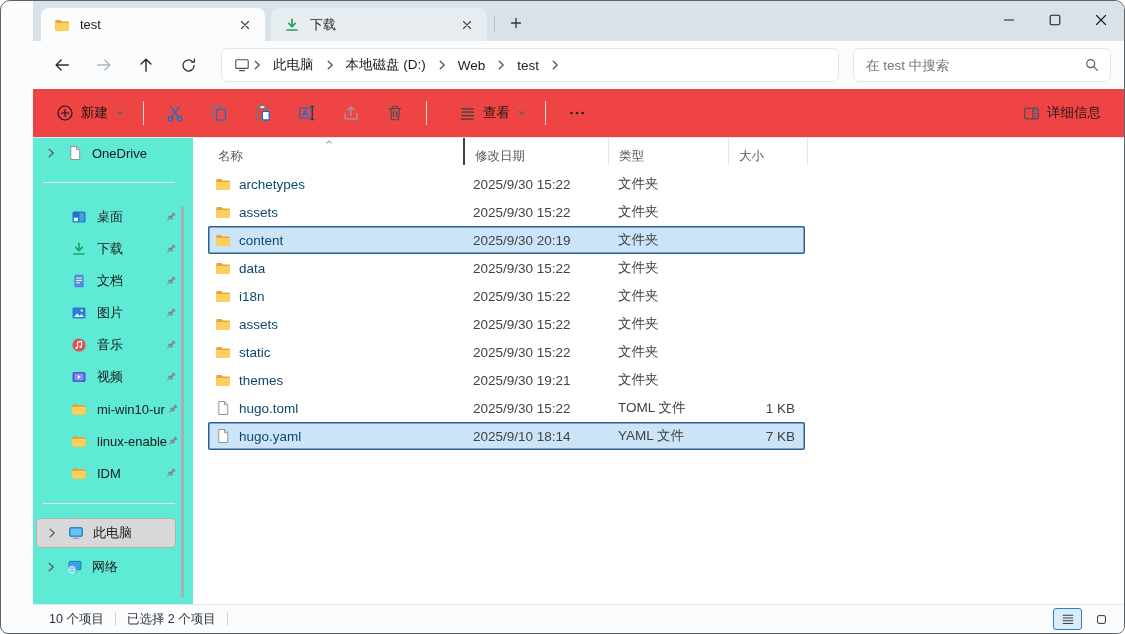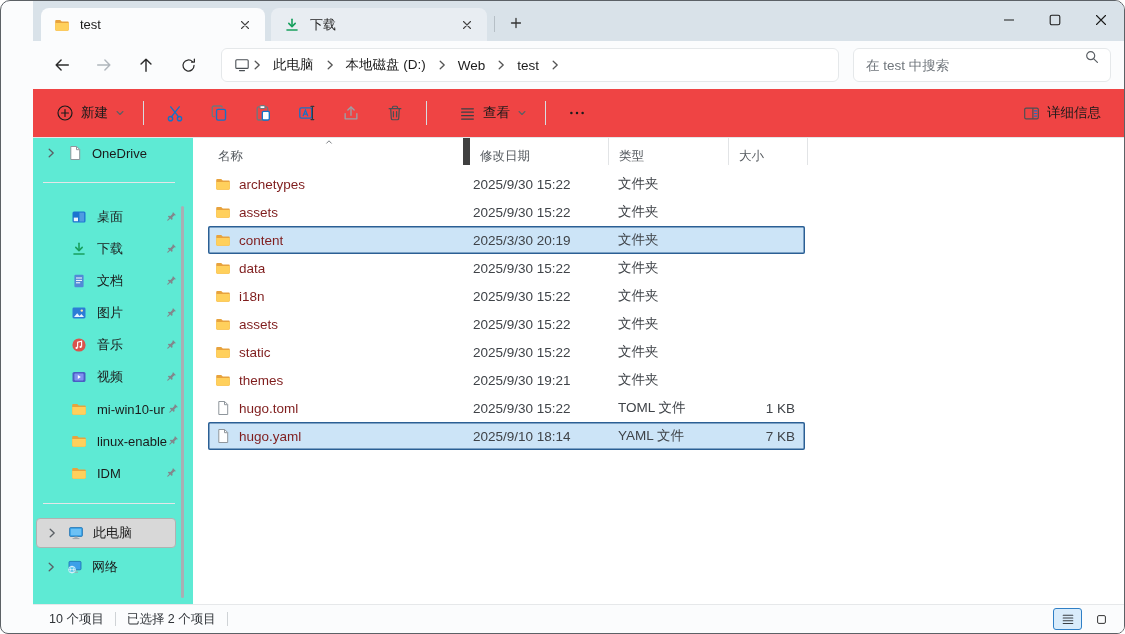--- a/index.html
+++ b/index.html
@@ -27,21 +27,21 @@
 
   
   .navbar { height:48px; background:#fbfcfd; display:flex; align-items:center; padding:0 13px 0 8px; flex:none; }
   .navbtn { width:42px; height:36px; display:flex; align-items:center; justify-content:center; border-radius:5px; color:#2c2c2c; }
   .navbtn.disabled { color:#b0b6bc; }
   .addressbar { flex:1; height:34px; margin-left:12px; background:#fff; border:1px solid #e5e8ea;
                 border-radius:6px; display:flex; align-items:center; padding:0 6px 0 12px; overflow:hidden; }
   .crumb { font-size:13.5px; padding:3px 9px; border-radius:4px; white-space:nowrap; }
   .crumb-chev { color:#555; margin:0 1px; }
   .searchbox { width:258px; height:34px; margin-left:14px; background:#fff; border:1px solid #e5e8ea;
-               border-radius:6px; display:flex; padding:0 10px 0 12px; }
+               border-radius:6px; display:flex; align-items:center; padding:0 10px 0 12px; }
   .searchbox input { border:none; outline:none; flex:1; font-size:13.5px; font-family:inherit; color:#1b1b1b; background:transparent; }
   .searchbox input::placeholder { color:#6f7娱6; color:#70767c; }
 
   
   .toolbar { height:49px; background:#ef4444; border-bottom:1px solid #e3e6e8;
              display:flex; align-items:center; padding:0 14px; flex:none; }
   .tbtn { display:flex; align-items:center; gap:7px; height:36px; padding:0 9px; border-radius:5px; font-size:13.5px; }
   .tbtn-icon { width:44px; height:36px; display:flex; align-items:center; justify-content:center; border-radius:5px; }
   .tb-sep { width:1px; height:24px; background:#d8dce0; margin:0 9px; }
   .tb-right { margin-left:auto; }
@@ -58,29 +58,29 @@
   .pin-row .slabel { margin-left:10px; white-space:nowrap; overflow:hidden; flex:1; }
   .pin-row .pin { margin:0 16px 0 4px; }
   .side-row.selected { background:#d8d8d8; border:1px solid #b1b1b1; margin:0 17px 0 3px; padding-left:9px; }
   .side-scroll { position:absolute; right:9px; top:68px; bottom:6px; width:3px; background:#a9aeb3; border-radius:2px; }
 
   
   .filepane { flex:1; padding-left:15px; overflow:hidden; }
   .lheader { display:flex; height:27px; align-items:center; font-size:12.5px; color:#54595e; }
   .hcell { height:100%; display:flex; align-items:flex-end; padding-left:10px; position:relative; }
   .hcell.c-name { width:255px; }
-  .hcell.c-date { width:145px; border-left:7px solid #404040; }
+  .hcell.c-date { width:145px; border-left:2px solid #404040; }
   .hcell.c-type { width:120px; border-left:1px solid #e2e4e6; }
   .hcell.c-size { width:80px;  border-left:1px solid #e2e4e6; border-right:1px solid #e2e4e6; }
   .sort-caret { position:absolute; top:0; left:116px; color:#5a5f64; }
   .rows { margin-top:5px; }
   .frow { width:597px; height:28px; display:flex; align-items:center; font-size:13.5px; border-radius:2px; }
   .frow.selected { background:#cce4f7; box-shadow:inset 0 0 0 1.5px #2b5f94; }
   .fcell { display:flex; align-items:center; height:100%; }
-  .fc-name { width:255px; padding-left:7px; gap:8px; color:#7f1d1d; }
+  .fc-name { width:255px; padding-left:7px; gap:8px; color:#0c4a6e; }
   .fc-name span { white-space:nowrap; overflow:hidden; }
   .fc-date { width:145px; padding-left:10px; color:#3f4348; }
   .fc-type { width:120px; padding-left:10px; color:#3f4348; }
   .fc-size { width:77px; justify-content:flex-end; padding-right:10px; color:#3f4348; }
 
   
   .statusbar { height:29px; flex:none; background:#fbfcfd; border-top:1px solid #e6e8ea;
                display:flex; align-items:center; padding-left:16px; font-size:12.5px; color:#2f3338; position:relative; }
   .st-sep { width:1px; height:14px; background:#cfd3d6; margin:0 11px; }
   .view-toggles { position:absolute; right:8px; top:3px; display:flex; gap:5px; }
@@ -612,21 +612,21 @@
           <div class="fcell fc-type">文件夹</div>
           <div class="fcell fc-size"></div>
         </div>
         <div class="frow selected">
           <div class="fcell fc-name">
               <svg class="ic" width="16" height="16">
                 <use href="#i-folder"></use>
               </svg>
               <span>content</span>
             </div>
-          <div class="fcell fc-date">2025/3/30 20:19</div>
+          <div class="fcell fc-date">2025/9/30 20:19</div>
           <div class="fcell fc-type">文件夹</div>
           <div class="fcell fc-size"></div>
         </div>
         <div class="frow">
           <div class="fcell fc-name">
               <svg class="ic" width="16" height="16">
                 <use href="#i-folder"></use>
               </svg>
               <span>data</span>
             </div>

